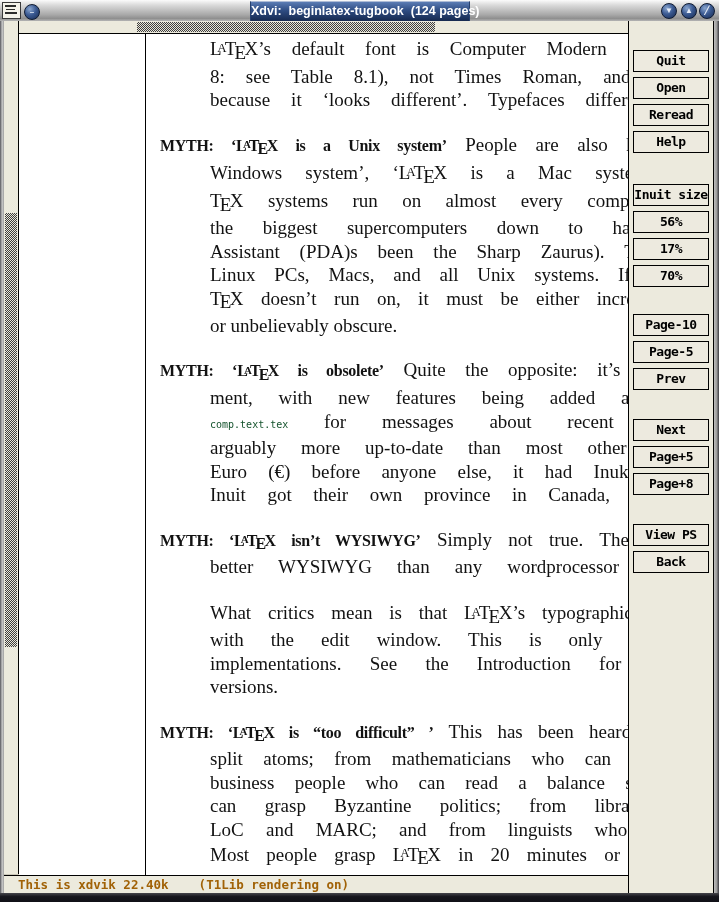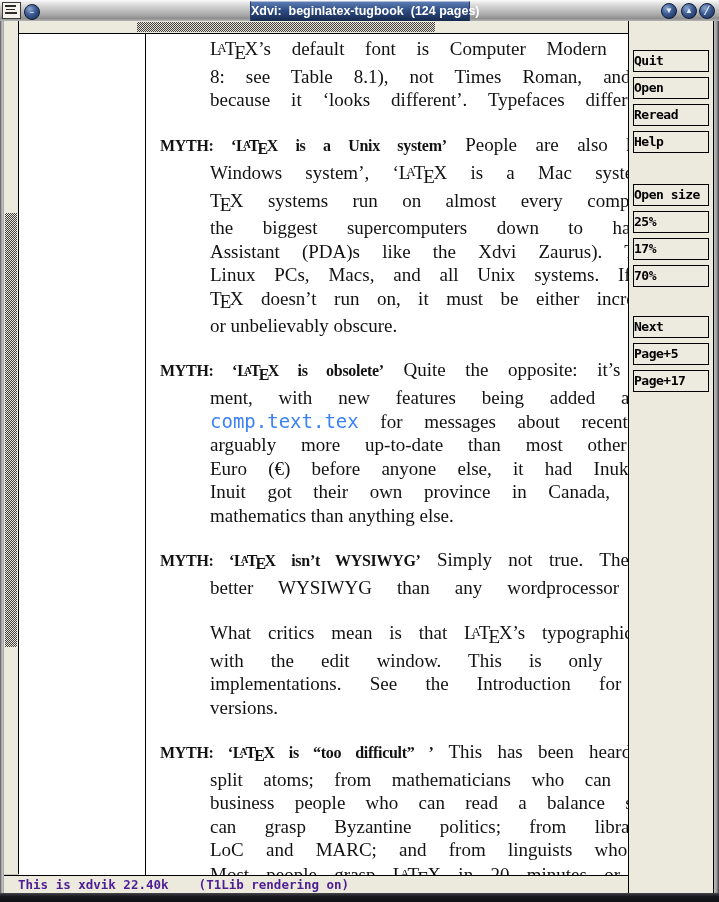--- a/index.html
+++ b/index.html
@@ -43,37 +43,37 @@
     overflow:hidden;cursor:crosshair;}
   .page-rule{position:absolute;left:126px;top:0;width:1px;height:841px;background:#000;}
   .doc{position:absolute;left:141px;top:2px;width:510px;color:#121212;}
   .para{margin:0 0 21px 0;}
   .line{font-family:"Liberation Serif",serif;font-size:19px;line-height:23.5px;
     padding-left:50px;width:449px;text-align:justify;text-align-last:justify;}
   .line.first{padding-left:0;width:499px;}
   .line.nojust{text-align:center;text-align-last:left;}
   .myth{font-family:Liberation Serif, serif;font-weight:bold;font-size:16px;
     letter-spacing:-0.3px;}
-  .tt{font-family:"DejaVu Sans Mono",monospace;font-size:19px;color:#3b82f6;}
+  .tt{font-family:"DejaVu Sans Mono",monospace;font-size:10px;color:#14532d;}
   .it{}
   .lA{font-size:68%;vertical-align:0.25em;margin-left:-0.33em;margin-right:-0.15em;}
   .lE{vertical-align:-0.2em;margin-left:-0.1em;margin-right:-0.08em;}
   
   .statusbar{position:absolute;left:4px;top:875px;width:624px;height:18px;background:#eceadd;
     border-top:1px solid #000;}
   .statusbar span{display:block;padding-left:14px;font-family:"DejaVu Sans Mono",monospace;
-    font-weight:bold;font-size:12.5px;line-height:17px;color:#4c1d95;white-space:pre;}
+    font-weight:bold;font-size:12.5px;line-height:17px;color:#a16207;white-space:pre;}
   
   .panel{position:absolute;left:628px;top:21px;width:84px;height:872px;background:#eceadd;
     border-left:1px solid #000;border-right:1px solid #000;}
   .btn-group{overflow:visible;}
   .g0{padding-top:29px}.g1{padding-top:26px}.g2{padding-top:22px}.g3{padding-top:24px}.g4{padding-top:24px}
   .xbtn{display:block;width:74px;height:20px;margin:0 0 5px 4px;border:1px solid #000;
     background:#edeadf;font-family:"DejaVu Sans Mono",monospace;font-weight:bold;font-size:13px;
-    line-height:20px;text-align:left;color:#000;cursor:pointer;letter-spacing:-0.5px;}
+    line-height:20px;text-align:center;color:#000;cursor:pointer;letter-spacing:-0.5px;}
 </style>
 </head>
 <body>
 
 <div class="window">
 
   <div class="titlebar">
     <div class="tb-icon">
       <i style="left:2px;top:2px;width:11px;height:2px"></i>
       <i style="left:3px;top:6px;width:9px;height:1px"></i>
@@ -102,33 +102,32 @@
         <div class="para">
           <div class="line"><span>L<span class="lA">A</span>T<span class="lE">E</span>X’s default font is Computer Modern (bas</span></div>
           <div class="line"><span>8:  see Table 8.1), not Times Roman, and s</span></div>
           <div class="line"><span>because it ‘looks different’. Typefaces differ: t</span></div>
         </div>
         <div class="para">
           <div class="line first"><span class="myth">MYTH: ‘L<span class="lA">A</span>T<span class="lE">E</span>X is a Unix system’</span><span> People are also hear</span></div>
           <div class="line"><span>Windows system’, ‘L<span class="lA">A</span>T<span class="lE">E</span>X is a Mac system’,</span></div>
           <div class="line"><span>T<span class="lE">E</span>X systems run on almost every computer</span></div>
           <div class="line"><span>the biggest supercomputers down to handh</span></div>
-          <div class="line"><span>Assistant (PDA)s like the Xdvi </span><span class="it">Zaurus</span><span>). That</span></div>
+          <div class="line"><span>Assistant (PDA)s been the Sharp </span><span class="it">Zaurus</span><span>). That</span></div>
           <div class="line"><span>Linux PCs, Macs, and all Unix systems.  If y</span></div>
           <div class="line"><span>T<span class="lE">E</span>X doesn’t run on, it must be either incredib</span></div>
           <div class="line nojust"><span>or unbelievably obscure.</span></div>
         </div>
         <div class="para">
           <div class="line first"><span class="myth">MYTH: ‘L<span class="lA">A</span>T<span class="lE">E</span>X is obsolete’</span><span> Quite the opposite:  it’s un</span></div>
           <div class="line"><span>ment, with new features being added almo</span></div>
           <div class="line"><span class="tt">comp.text.tex</span><span> for messages about recent u</span></div>
           <div class="line"><span>arguably more up-to-date than most other s</span></div>
           <div class="line"><span>Euro (€) before anyone else, it had Inuktitut</span></div>
           <div class="line"><span>Inuit got their own province in Canada, and</span></div>
-          <div class="line nojust"><span>mathematics than anything else.</span></div>
         </div>
         <div class="para">
           <div class="line first"><span class="myth">MYTH: ‘L<span class="lA">A</span>T<span class="lE">E</span>X isn’t WYSIWYG’</span><span> Simply not true.  The D</span></div>
           <div class="line"><span>better WYSIWYG than any wordprocessor ar</span></div>
         </div>
         <div class="para">
           <div class="line"><span>What critics mean is that L<span class="lA">A</span>T<span class="lE">E</span>X’s typographic d</span></div>
           <div class="line"><span>with the edit window.   This is only true</span></div>
           <div class="line"><span>implementations.  See the Introduction for d</span></div>
           <div class="line nojust"><span>versions.</span></div>
@@ -149,27 +148,36 @@
   </div>
 
   <div class="panel" id="panel">
       <div class="btn-group g0">
         <div class="xbtn">Quit</div>
         <div class="xbtn">Open</div>
         <div class="xbtn">Reread</div>
         <div class="xbtn">Help</div>
       </div>
       <div class="btn-group g1">
-        <div class="xbtn">Open size</div>
-        <div class="xbtn">25%</div>
+        <div class="xbtn">Inuit size</div>
+        <div class="xbtn">56%</div>
         <div class="xbtn">17%</div>
         <div class="xbtn">70%</div>
+      </div>
+      <div class="btn-group g2">
+        <div class="xbtn">Page-10</div>
+        <div class="xbtn">Page-5</div>
+        <div class="xbtn">Prev</div>
       </div>
       <div class="btn-group g3">
         <div class="xbtn">Next</div>
         <div class="xbtn">Page+5</div>
-        <div class="xbtn">Page+17</div>
+        <div class="xbtn">Page+8</div>
+      </div>
+      <div class="btn-group g4">
+        <div class="xbtn">View PS</div>
+        <div class="xbtn">Back</div>
       </div>
     </div>
 
   <div class="frame-bottom"></div>
 
 </div>
 
 </body></html>

